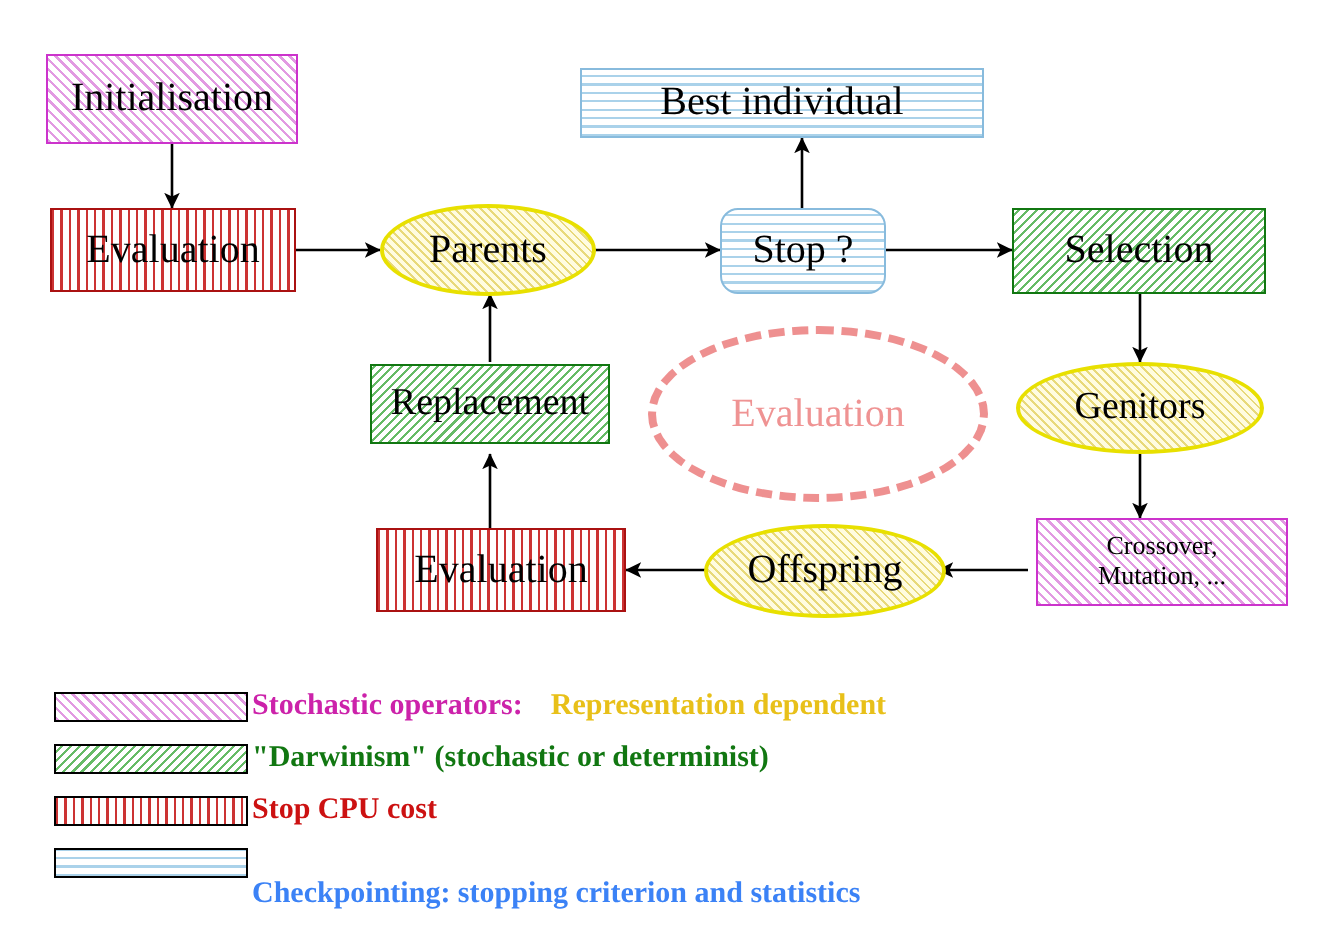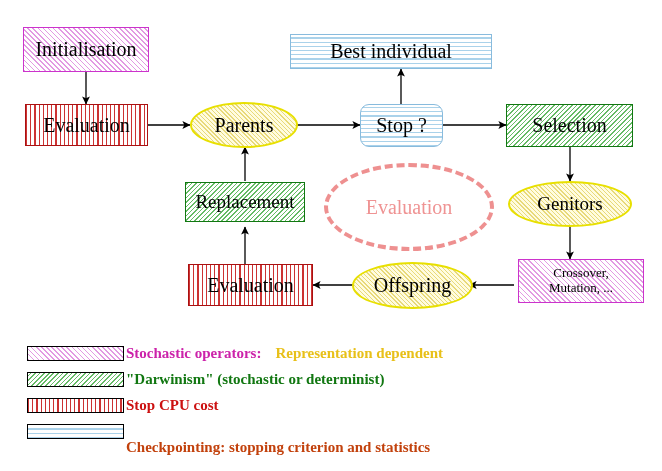--- a/index.html
+++ b/index.html
@@ -137,21 +137,21 @@
     font-family: "Liberation Serif", "DejaVu Serif", serif;
     font-weight: bold;
     font-size: 15px;
     white-space: nowrap;
   }
   .legend-text .seg2 { margin-left: 14px; }
   .c-magenta { color: #cc22aa; text-align: center; }
   .c-yellow  { color: #e8c019; }
   .c-green   { color: #117711; }
   .c-red     { color: #cc1111; }
-  .c-blue    { color: #c2410c; margin-top: 32px; }
+  .c-blue    { color: #3b82f6; margin-top: 32px; }
 </style>
 </head>
 <body>
 
 <div id="canvas">
 
   <svg class="layer arrows" viewBox="0 0 662 471">
     <defs>
       <marker id="ah" markerWidth="9" markerHeight="9" refX="7.6" refY="4.5" orient="auto" markerUnits="userSpaceOnUse">
         <path d="M0,0.6 L8,4.5 L0,8.4 L1.9,4.5 Z" fill="#000000"></path>

